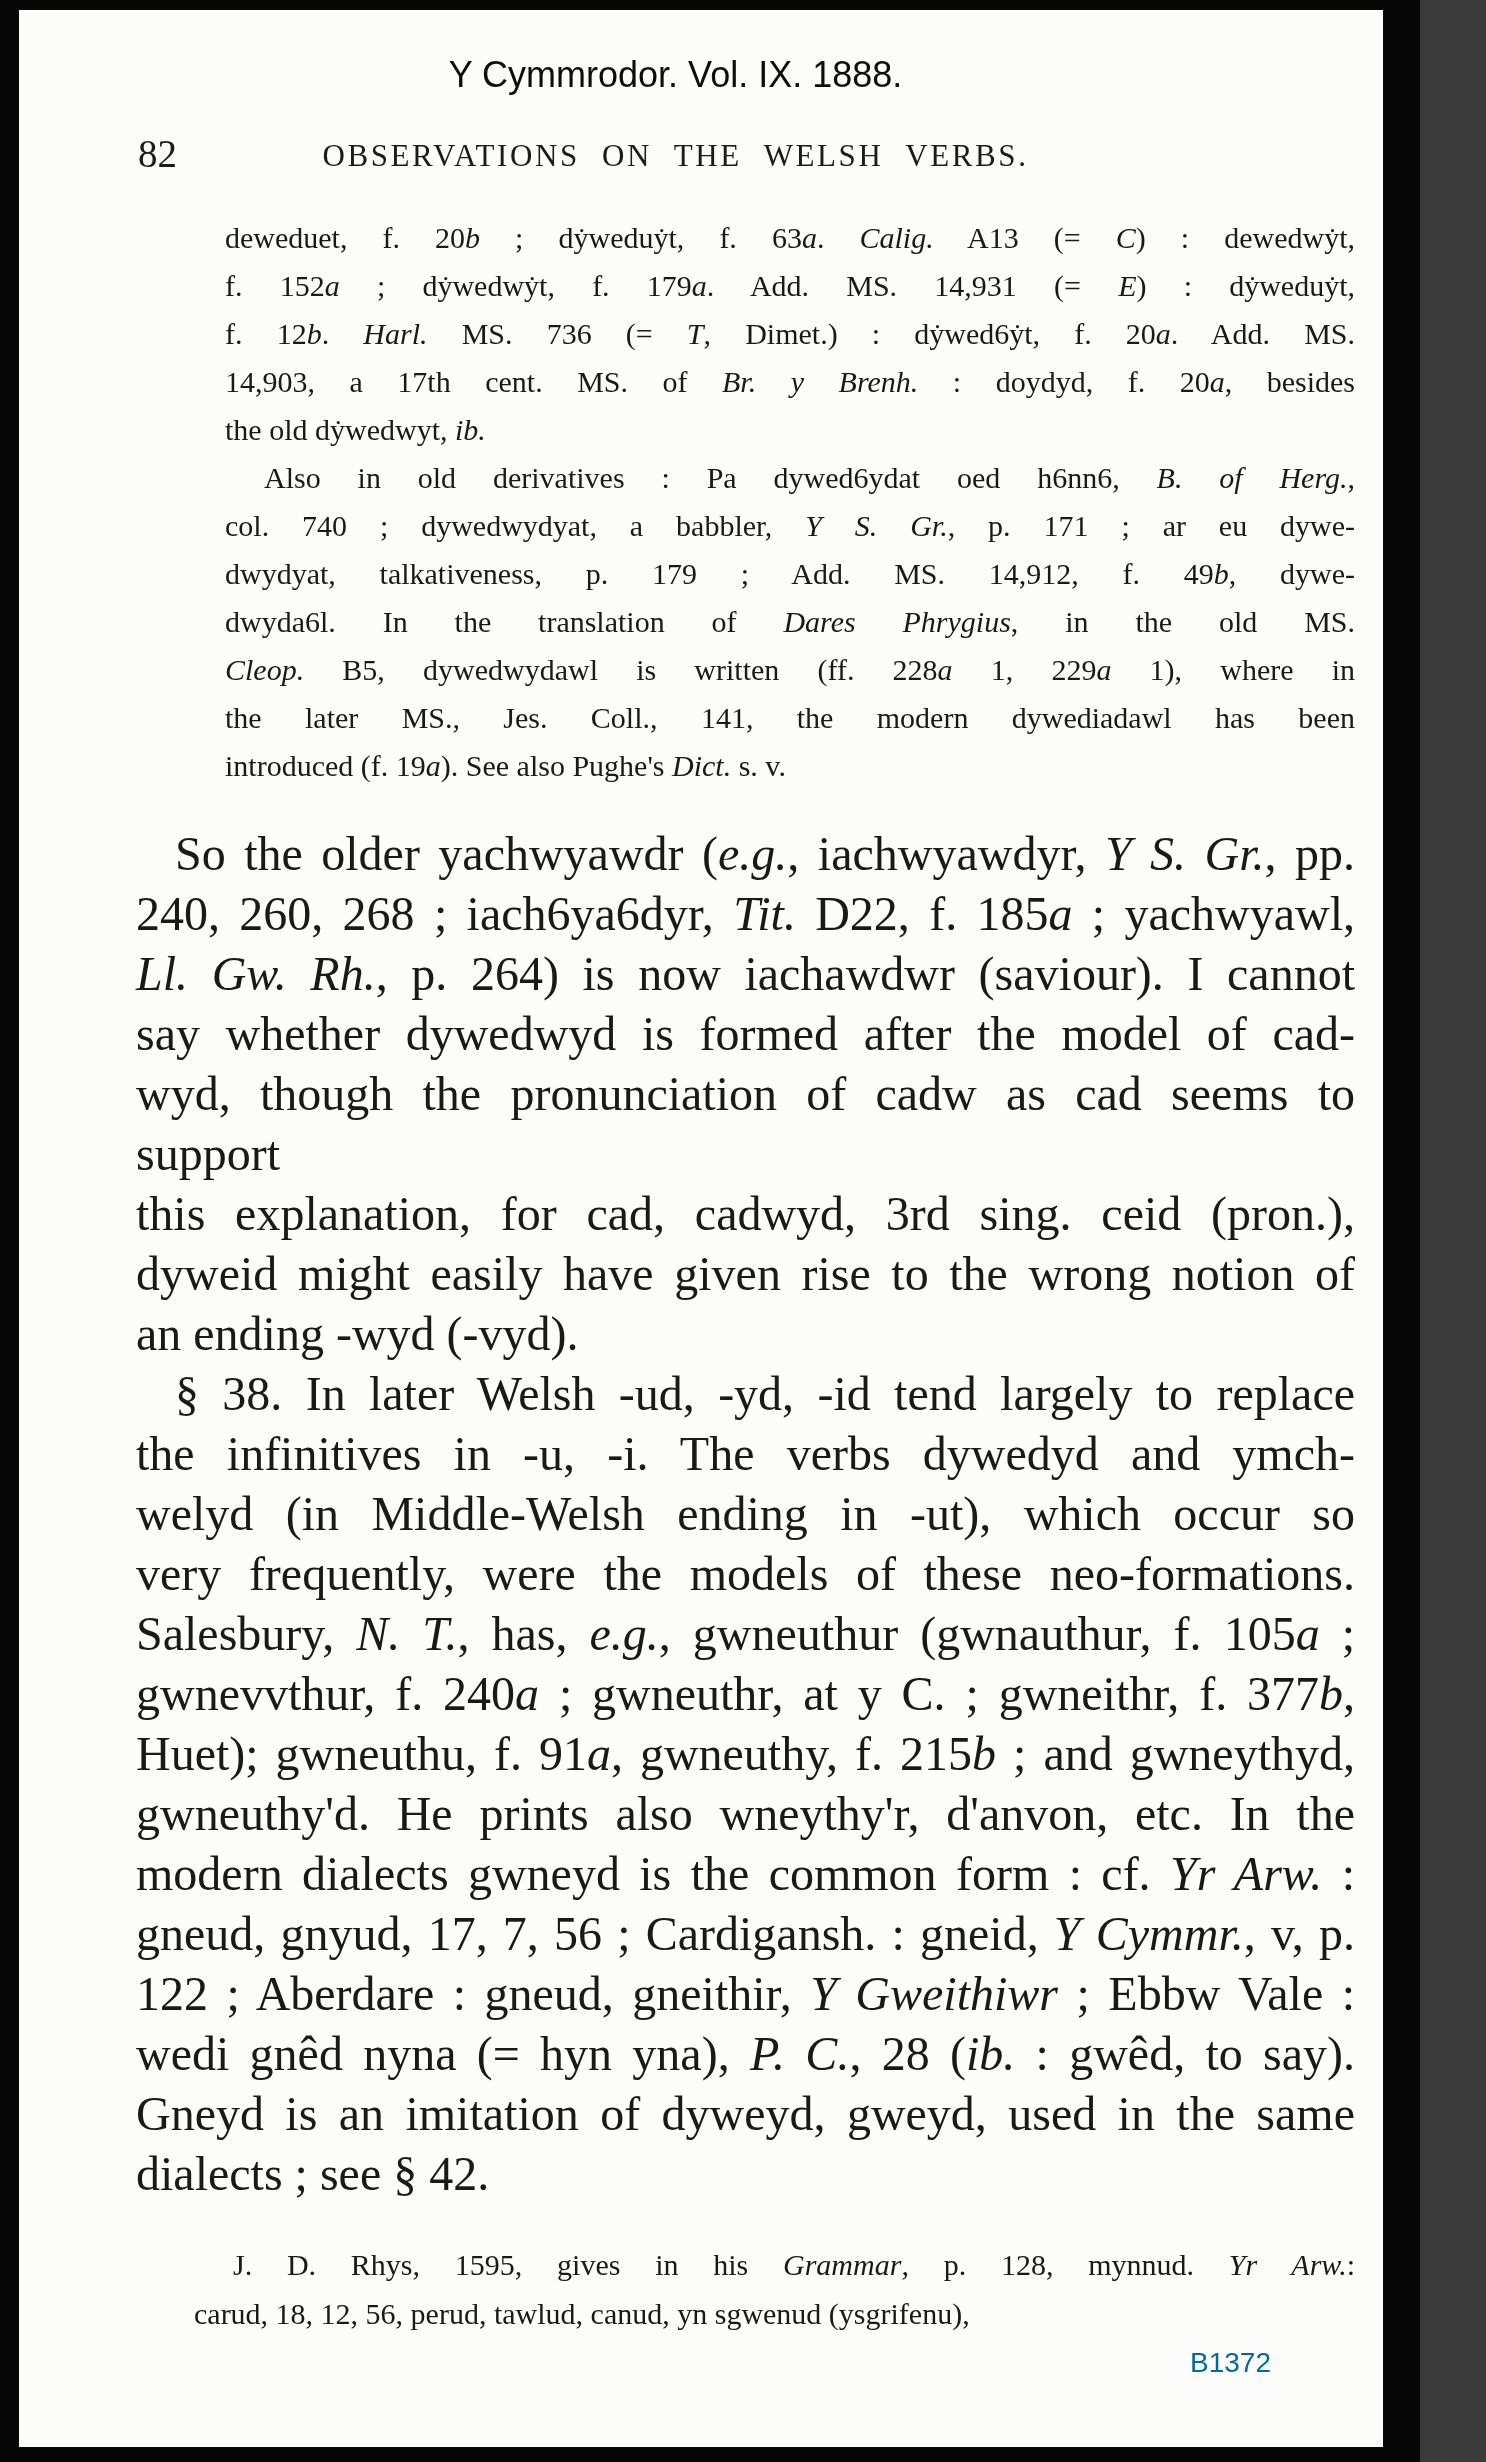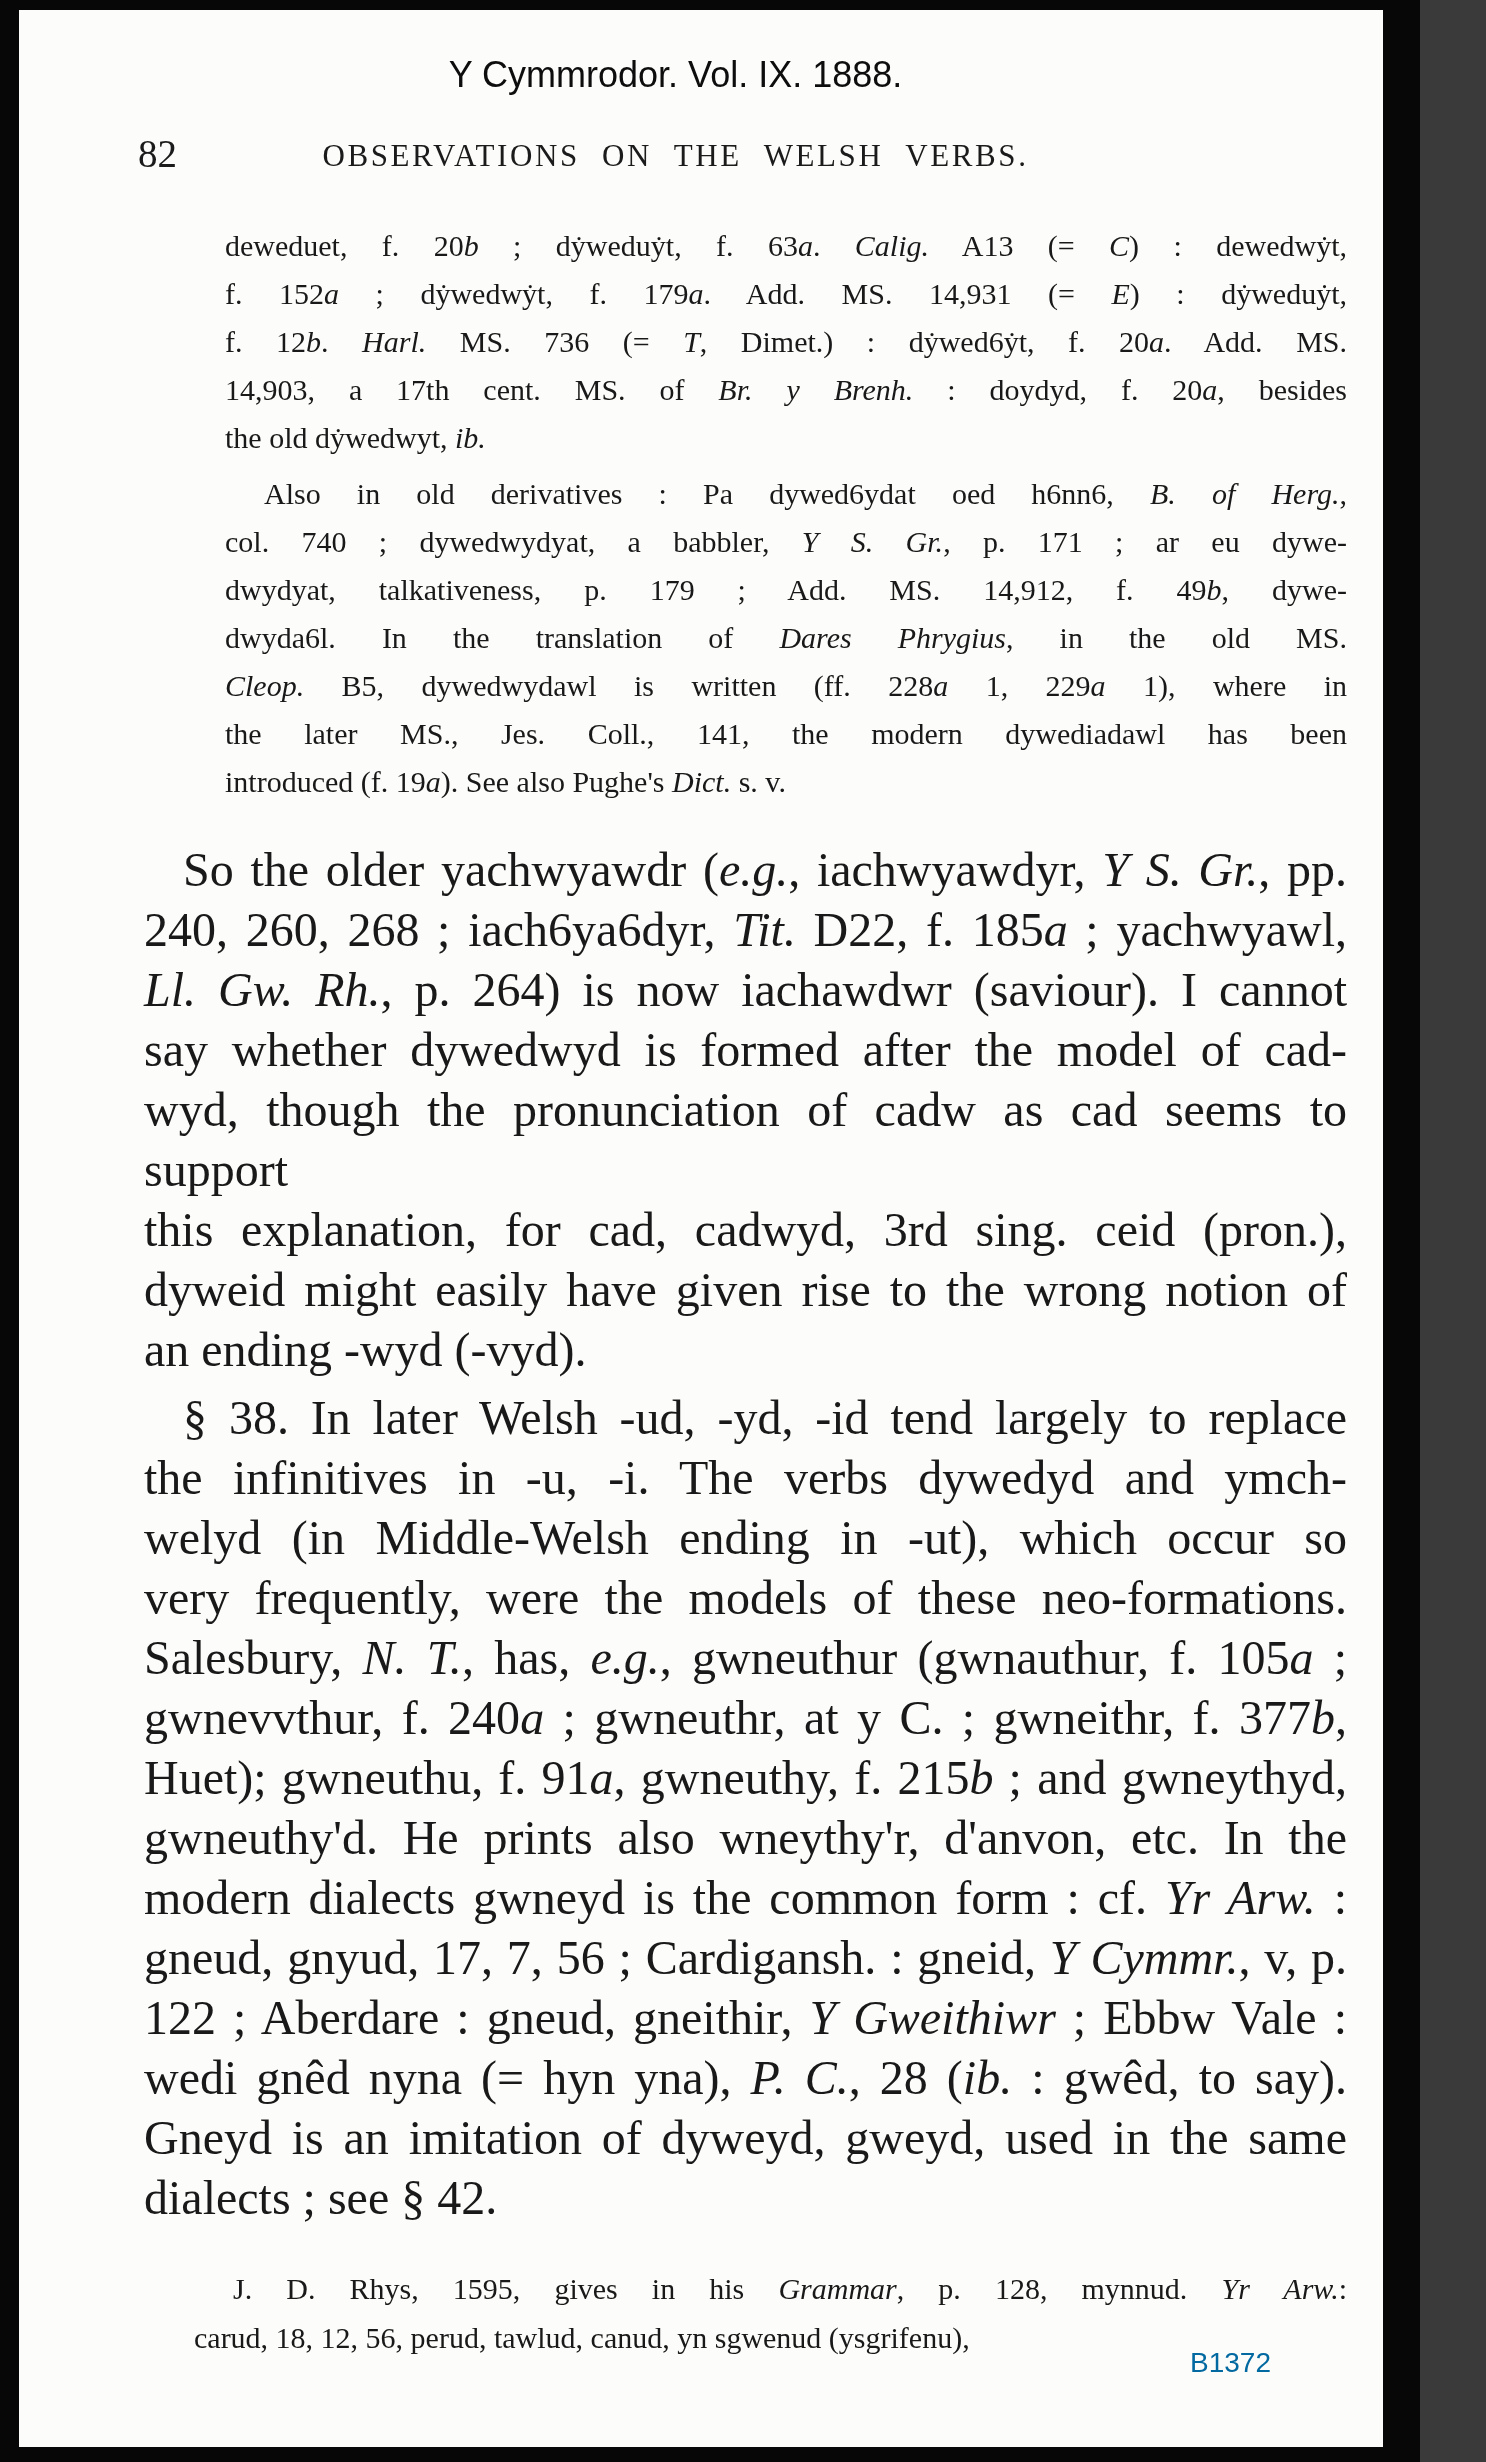--- a/index.html
+++ b/index.html
@@ -38,21 +38,21 @@
     letter-spacing: 2.6px;
     word-spacing: 12px;
     color: #1b1b1b;
   }
   .body-text {
     position: absolute;
     top: 204px; left: 117px;
     width: 1219px;
     color: #191919;
   }
-  .block { margin: 8px; }
+  .block { margin: 0; }
   .block.small { font-size: 30px; line-height: 48px; margin-left: 89px; }
   .block.body  { font-size: 48px; line-height: 60px; }
   .block.small + .block.body { margin-top: 34px; }
   .block.foot  { font-size: 30px; line-height: 49px; margin-left: 58px; margin-top: 36px; }
   .line {
     text-align: justify;
     text-align-last: justify;
   }
   .line.last { text-align-last: left; }
   .line.indent { text-indent: 39px; }

